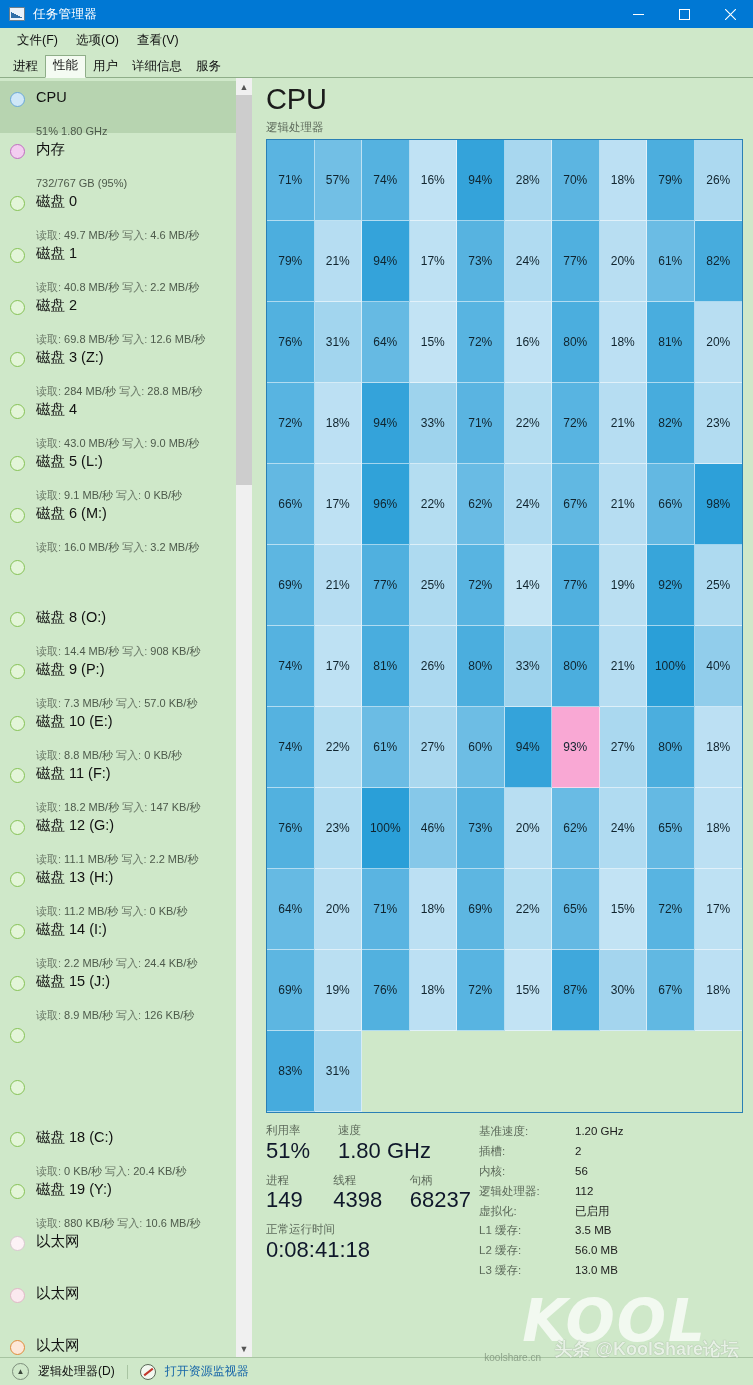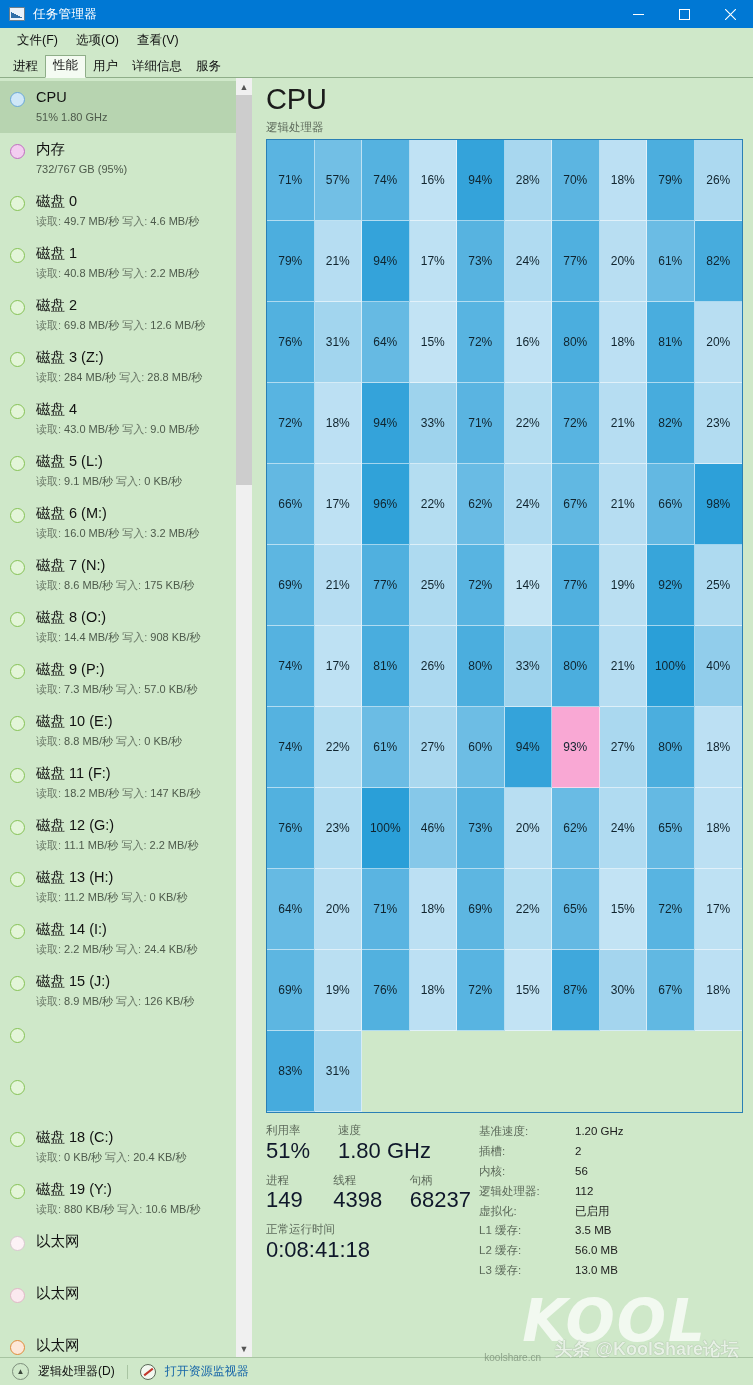--- a/index.html
+++ b/index.html
@@ -41,21 +41,21 @@
   
   .body { flex: 1 1 auto; display: flex; position: relative; min-height: 0; background: #cfe8c9; }
 
   
   .sidebar { width: 252px; flex: 0 0 252px; position: relative; overflow: hidden; background: #cfe8c9; padding-top: 3px; }
   .side-item { display: flex; align-items: flex-start; padding: 7px 6px 7px 10px; height: 52px; }
   .side-item.selected { background: #b7d4b0; }
   .dot { width: 15px; height: 15px; border-radius: 50%; flex: 0 0 15px; margin-top: 4px; margin-right: 11px; }
   .side-txt { min-width: 0; }
   .side-title { font-size: 14.5px; color: #111; line-height: 1.25; white-space: nowrap; }
-  .side-sub { font-size: 11px; color: #4d5a4b; line-height: 1.3; margin-top: 4px; white-space: nowrap; }
+  .side-sub { font-size: 11px; color: #4d5a4b; line-height: 1.3; margin-top: 18px; white-space: nowrap; }
   .side-sub .lbl { color: #6c7a69; }
 
   
   .sb-scroll { position: absolute; top: 0; right: 0; width: 16px; bottom: 0; background: #f0f0f0; }
   .sb-arrow { height: 17px; display: flex; align-items: center; justify-content: center; color: #555; font-size: 9px; background: #f0f0f0; }
   .sb-thumb { position: absolute; left: 0; right: 0; top: 17px; height: 390px; background: #cdcdcd; }
 
   
   .main { flex: 1 1 auto; min-width: 0; padding: 6px 10px 0 14px; display: flex; flex-direction: column; background: #cfe8c9; }
   .main-title { font-size: 29px; color: #1b1b1b; font-weight: 400; line-height: 1.05; letter-spacing: -.2px; }
@@ -207,24 +207,20 @@
           </div>
           <div class="side-item">
             <div class="dot" style="background: rgb(227, 245, 216); border: 1.5px solid rgb(134, 194, 86);"></div>
             <div class="side-txt">
               <div class="side-title">磁盘 6 (M:)</div>
               <div class="side-sub"><span class="lbl">读取:</span> 16.0 MB/秒 <span class="lbl">写入:</span> 3.2 MB/秒</div>
             </div>
           </div>
           <div class="side-item">
             <div class="dot" style="background: rgb(227, 245, 216); border: 1.5px solid rgb(134, 194, 86);"></div>
-            <div class="side-txt">
-              <div class="side-title">磁盘 7 (N:)</div>
-              <div class="side-sub"><span class="lbl">读取:</span> 8.6 MB/秒 <span class="lbl">写入:</span> 175 KB/秒</div>
-            </div>
           </div>
           <div class="side-item">
             <div class="dot" style="background: rgb(227, 245, 216); border: 1.5px solid rgb(134, 194, 86);"></div>
             <div class="side-txt">
               <div class="side-title">磁盘 8 (O:)</div>
               <div class="side-sub"><span class="lbl">读取:</span> 14.4 MB/秒 <span class="lbl">写入:</span> 908 KB/秒</div>
             </div>
           </div>
           <div class="side-item">
             <div class="dot" style="background: rgb(227, 245, 216); border: 1.5px solid rgb(134, 194, 86);"></div>

